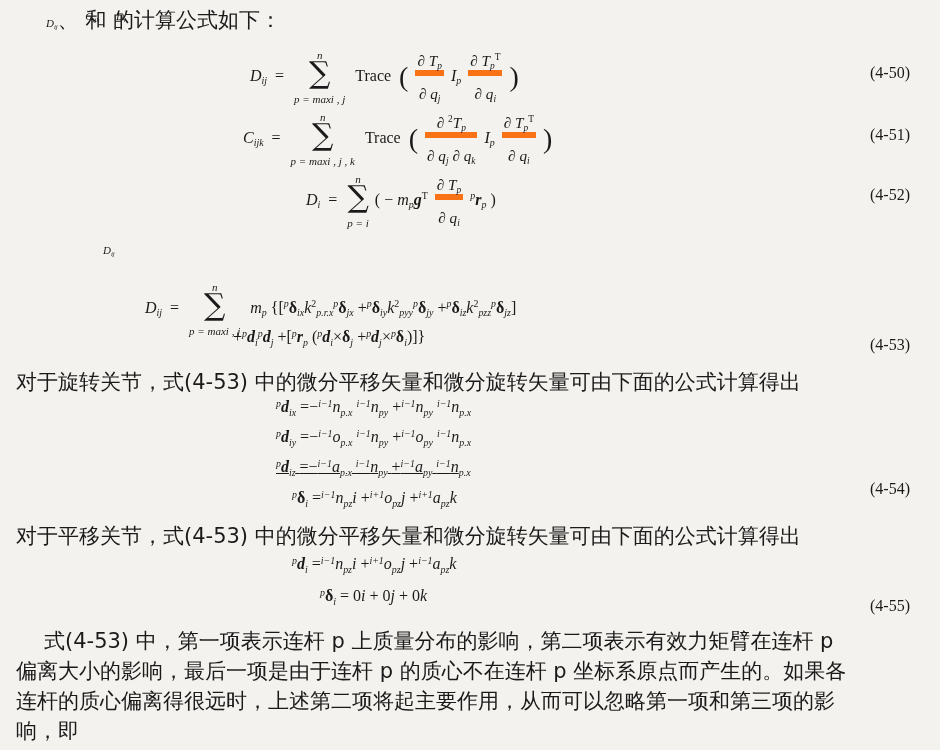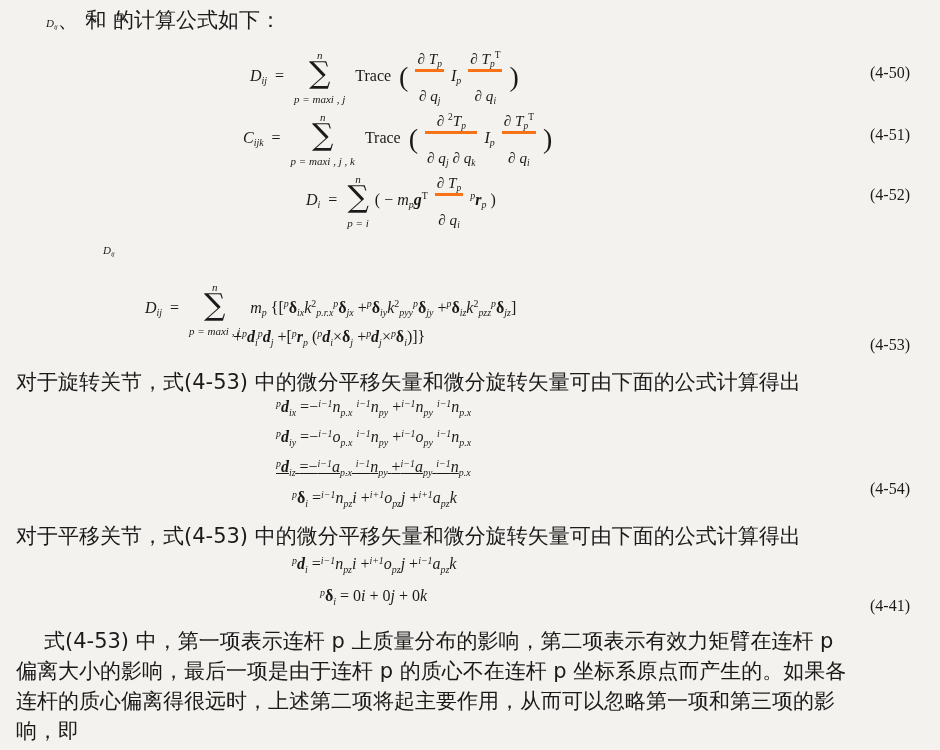--- a/index.html
+++ b/index.html
@@ -75,22 +75,22 @@
     line-height: 1.15;
     margin: 0 3px;
     font-size: 95%;
   }
   .frac .num {
     display: block;
     padding: 0 2px 1px 2px;
   }
   .frac .den {
     display: block;
-    border-top: 3px solid #f97316;
-    padding: 15px 2px 0 2px;
+    border-top: 6px solid #f97316;
+    padding: 9px 2px 0 2px;
   }
   .bigparen {
     font-size: 175%;
     vertical-align: middle;
     font-family: "Liberation Serif", serif;
   }
   .eqno {
     position: absolute;
     right: 30px;
     white-space: nowrap;
@@ -247,21 +247,21 @@
     <span class="mu">=</span><sup class="mi">i−1</sup><span class="mi">n</span><sub class="mi">pz</sub><span class="mi">i</span>
     <span class="mu">+</span><sup class="mi">i+1</sup><span class="mi">o</span><sub class="mi">pz</sub><span class="mi">j</span>
     <span class="mu">+</span><sup class="mi">i−1</sup><span class="mi">a</span><sub class="mi">pz</sub><span class="mi">k</span>
   </div>
   <div class="eqbody" style="left:320px; top:587px;">
     <span class="presup">p</span><span class="bu">δ</span><sub class="mi">i</sub>
     <span class="mu">= 0</span><span class="mi">i</span>
     <span class="mu">+ 0</span><span class="mi">j</span>
     <span class="mu">+ 0</span><span class="mi">k</span>
   </div>
-  <div class="eqno" style="top:597px;">(4-41)</div>
+  <div class="eqno" style="top:597px;">(4-55)</div>
 
   <div class="line" style="left:44px; top:627px;">
     <span class="cn">式(4-53) 中，第一项表示连杆 p 上质量分布的影响，第二项表示有效力矩臂在连杆 p</span>
   </div>
   <div class="line" style="left:16px; top:657px;">
     <span class="cn">偏离大小的影响，最后一项是由于连杆 p 的质心不在连杆 p 坐标系原点而产生的。如果各</span>
   </div>
   <div class="line" style="left:16px; top:687px;">
     <span class="cn">连杆的质心偏离得很远时，上述第二项将起主要作用，从而可以忽略第一项和第三项的影</span>
   </div>

